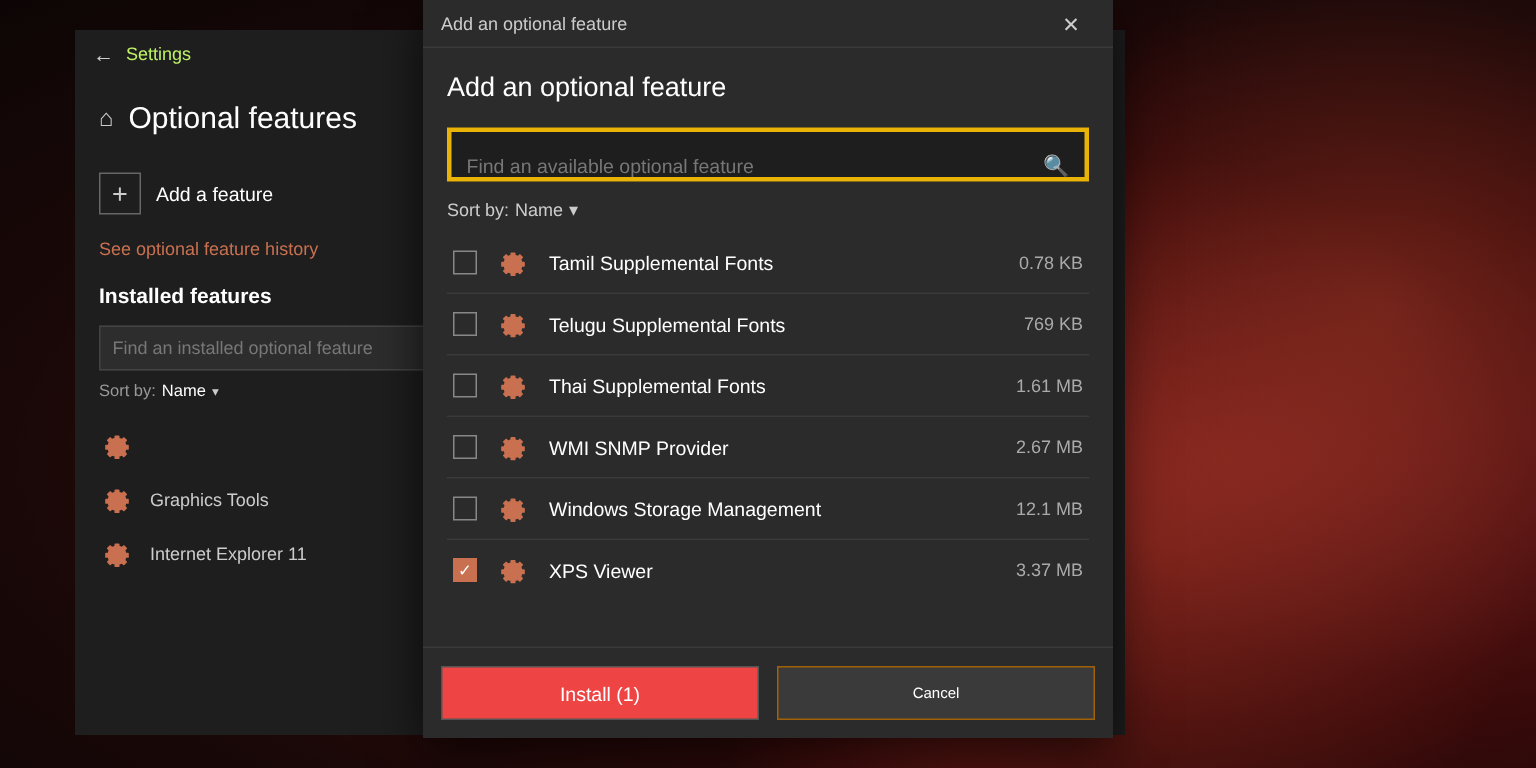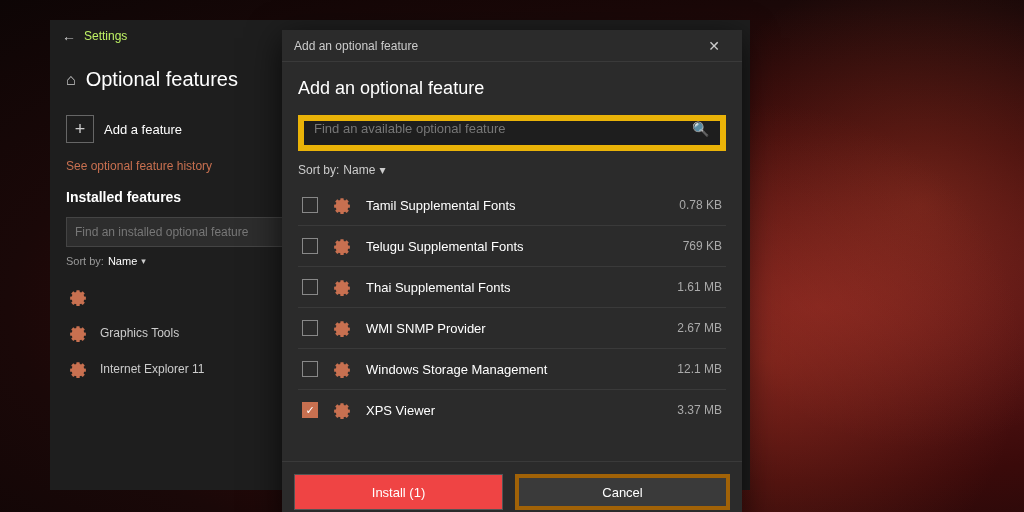--- a/index.html
+++ b/index.html
@@ -230,21 +230,20 @@
     }
 
     
     .modal-overlay {
       position: absolute;
       inset: 0;
       z-index: 20;
       display: flex;
       align-items: flex-start;
       justify-content: center;
-      padding-top: 30px;
       border-radius: 28px;
     }
 
     .modal {
       width: 460px;
       background: #2b2b2b;
       display: flex;
       flex-direction: column;
       box-shadow: 0 8px 32px rgba(0,0,0,0.7);
     }
@@ -283,23 +282,23 @@
 
     .modal-heading {
       font-size: 18px;
       font-weight: 300;
       color: #fff;
       margin-bottom: 16px;
     }
 
     .modal-search-row {
       display: flex;
-      align-items: flex-start;
+      align-items: flex-end;
       background: #1e1e1e;
-      border: 6px solid #eab308;
+      border: 3px solid #eab308;
       height: 36px;
       padding: 0 10px;
       margin-bottom: 12px;
     }
     .modal-search-input {
       flex: 1;
       background: none;
       border: none;
       color: #ccc;
       font-size: 13px;
@@ -399,23 +398,23 @@
       cursor: pointer;
       display: flex;
       align-items: center;
       justify-content: center;
     }
 
     .btn-cancel {
       flex: 1;
       height: 36px;
       background: #3a3a3a;
-      border: 4px solid #a16207;
-      color: #fff;
-      font-size: 13px;
+      border: 1px solid #a16207;
+      color: #fff;
+      font-size: 10px;
       cursor: pointer;
       display: flex;
       align-items: center;
       justify-content: center;
     }
 
     
     .gear-svg {
       fill: #c87050;
       width: 18px;

